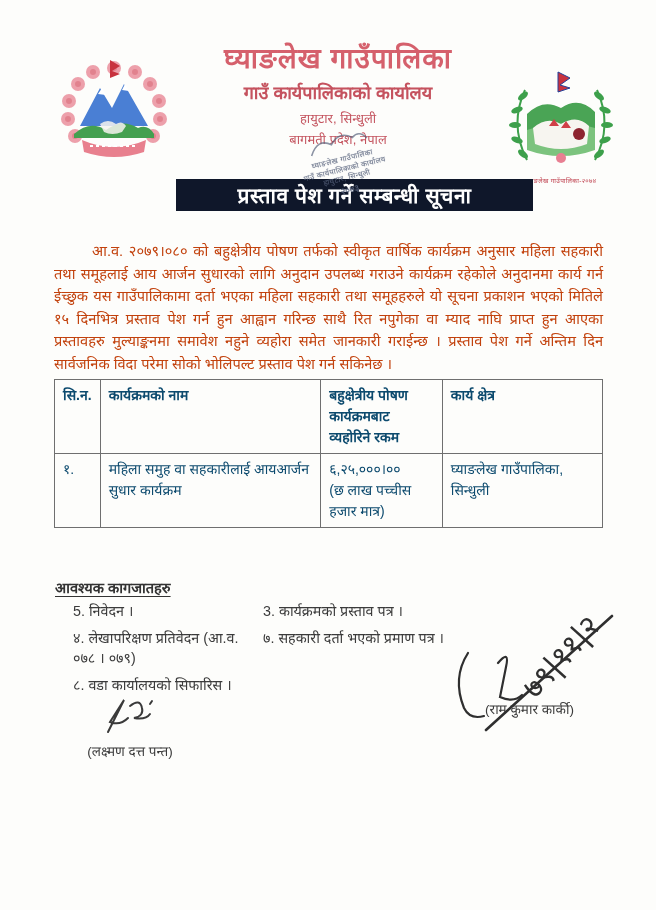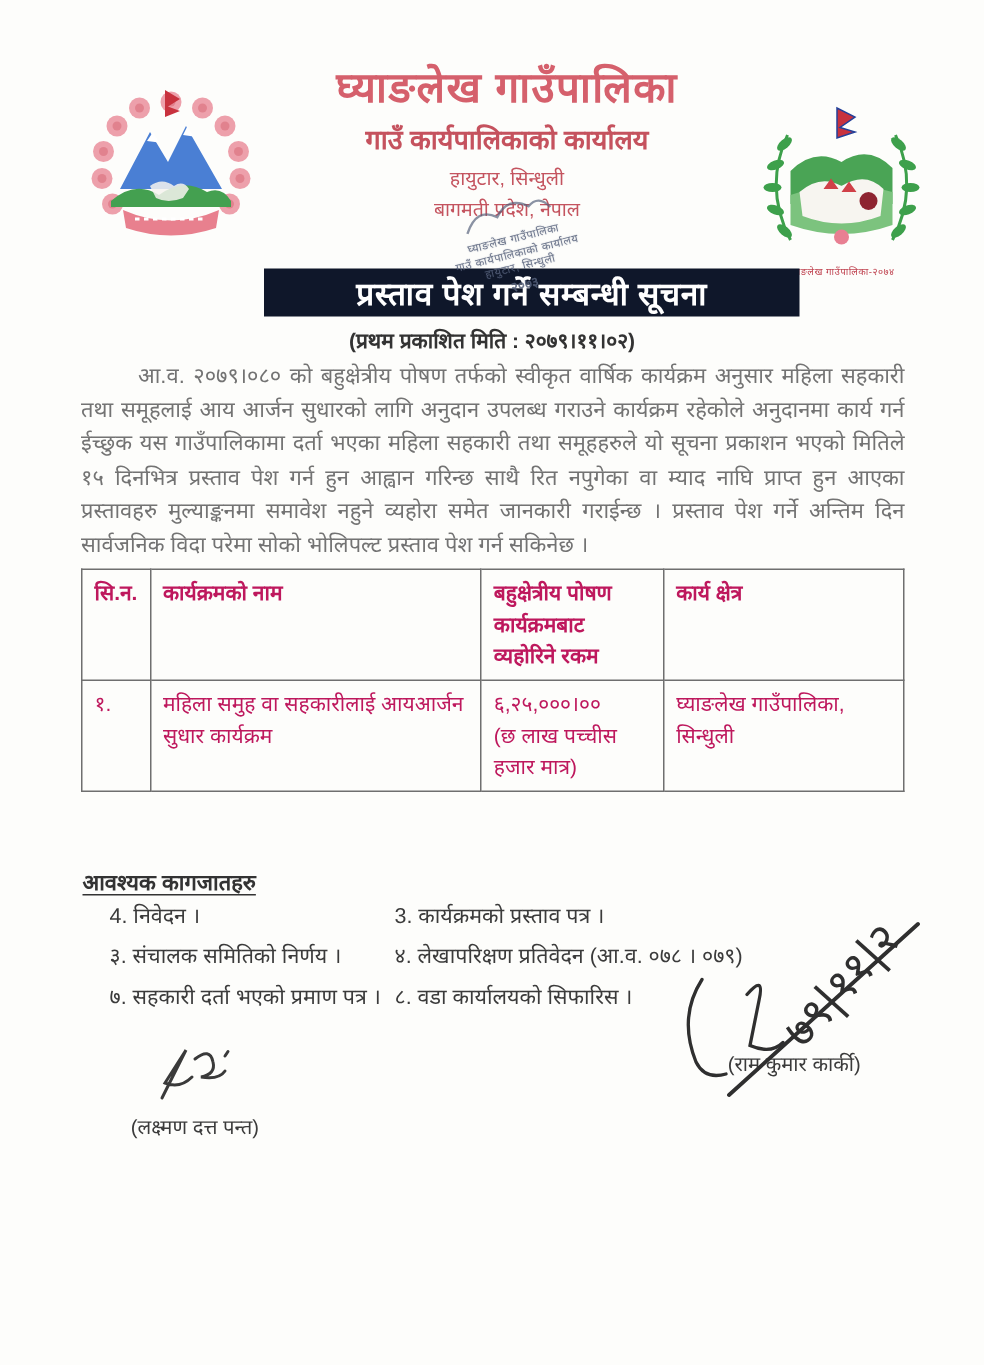--- a/index.html
+++ b/index.html
@@ -38,27 +38,27 @@
     display:flex; align-items:center; justify-content:center;margin-left:24px;
   }
   .title-bar span { color:#ffffff; font-weight:bold; font-size:21px; letter-spacing:.5px; }
 
   .published { position:absolute; left:0; top:217px; width:100%; text-align:center;
     font-size:14px; font-weight:bold; color:#333; }
 
   
   .body-par {
     position:absolute; left:54px; top:240px; width:549px;
-    font-size:14.6px; line-height:22.6px; text-align:justify; text-indent:38px; color:#737373;
+    font-size:14.6px; line-height:22.6px; text-align:justify; text-indent:38px; color:#c2410c;
   }
 
   
   table.notice-table {
     position:absolute; left:54px; top:379px; width:549px;
-    border-collapse:collapse; font-size:14px; color:#be185d;
+    border-collapse:collapse; font-size:14px; color:#0c4a6e;
   }
   .notice-table th, .notice-table td {
     border:1.5px solid #6f6f6f; padding:5px 8px; vertical-align:top;
     font-weight:bold; text-align:left; line-height:21px;
   }
   .notice-table td { font-weight:normal; }
   .col-sn { width:44px; } .col-name { width:222px; } .col-amt { width:122px; } .col-area { width:161px; }
   .cell-amt-head { text-align:justify; }
   .name-cell { text-align:justify; }
 
@@ -167,21 +167,20 @@
     <div class="stamp-line">घ्याङलेख गाउँपालिका</div>
     <div class="stamp-line">गाउँ कार्यपालिकाको कार्यालय</div>
     <div class="stamp-line">हायुटार, सिन्धुली</div>
     <div class="stamp-year">२०७३</div>
   </div>
 
   <div class="title-bar">
     <span>प्रस्ताव पेश गर्ने सम्बन्धी सूचना</span>
   </div>
 
-  <div class="published">(प्रथम प्रकाशित मिति : २०७९।११।०२)</div>
 
   <div class="body-par">आ.व. २०७९।०८० को बहुक्षेत्रीय पोषण तर्फको स्वीकृत वार्षिक कार्यक्रम अनुसार महिला सहकारी तथा समूहलाई आय आर्जन सुधारको लागि अनुदान उपलब्ध गराउने कार्यक्रम रहेकोले अनुदानमा कार्य गर्न ईच्छुक यस गाउँपालिकामा दर्ता भएका महिला सहकारी तथा समूहहरुले यो सूचना प्रकाशन भएको मितिले १५ दिनभित्र प्रस्ताव पेश गर्न हुन आह्वान गरिन्छ साथै रित नपुगेका वा म्याद नाघि प्राप्त हुन आएका प्रस्तावहरु मुल्याङ्कनमा समावेश नहुने व्यहोरा समेत जानकारी गराईन्छ । प्रस्ताव पेश गर्ने अन्तिम दिन सार्वजनिक विदा परेमा सोको भोलिपल्ट प्रस्ताव पेश गर्न सकिनेछ ।</div>
 
   <table class="notice-table">
     <thead>
       <tr>
         <th class="col-sn">सि.न.</th>
         <th class="col-name">कार्यक्रमको नाम</th>
         <th class="col-amt cell-amt-head">बहुक्षेत्रीय पोषण कार्यक्रमबाट व्यहोरिने रकम</th>
         <th class="col-area">कार्य क्षेत्र</th>
@@ -196,23 +195,22 @@
           <div>(छ लाख पच्चीस हजार मात्र)</div>
         </td>
         <td>घ्याङलेख गाउँपालिका, सिन्धुली</td>
       </tr>
     </tbody>
   </table>
 
 
   <div class="docs-heading">आवश्यक कागजातहरु</div>
   <div class="docs-list">
-    <span>4. निवेदन ।</span>
+    <span>5. निवेदन ।</span>
     <span>3. कार्यक्रमको प्रस्ताव पत्र ।</span>
-    <span>३. संचालक समितिको निर्णय ।</span>
     <span>४. लेखापरिक्षण प्रतिवेदन (आ.व. ०७८ । ०७९)</span>
     <span>७. सहकारी दर्ता भएको प्रमाण पत्र ।</span>
     <span>८. वडा कार्यालयको सिफारिस ।</span>
   </div>
 
   <div class="sig-block sig-left">
     <svg class="sig-scribble" width="80" height="48" viewBox="0 0 80 48">
       <path d="M18,40 L34,8 L20,30 Q30,34 38,26 M40,14 q10,-8 12,2 q2,8 -8,10 q12,2 16,-4 M60,12 l2,-3" fill="none" stroke="#3a3a3a" stroke-width="2" stroke-linecap="round"></path>
     </svg>
     <div class="sig-name">(लक्ष्मण दत्त पन्त)</div>

